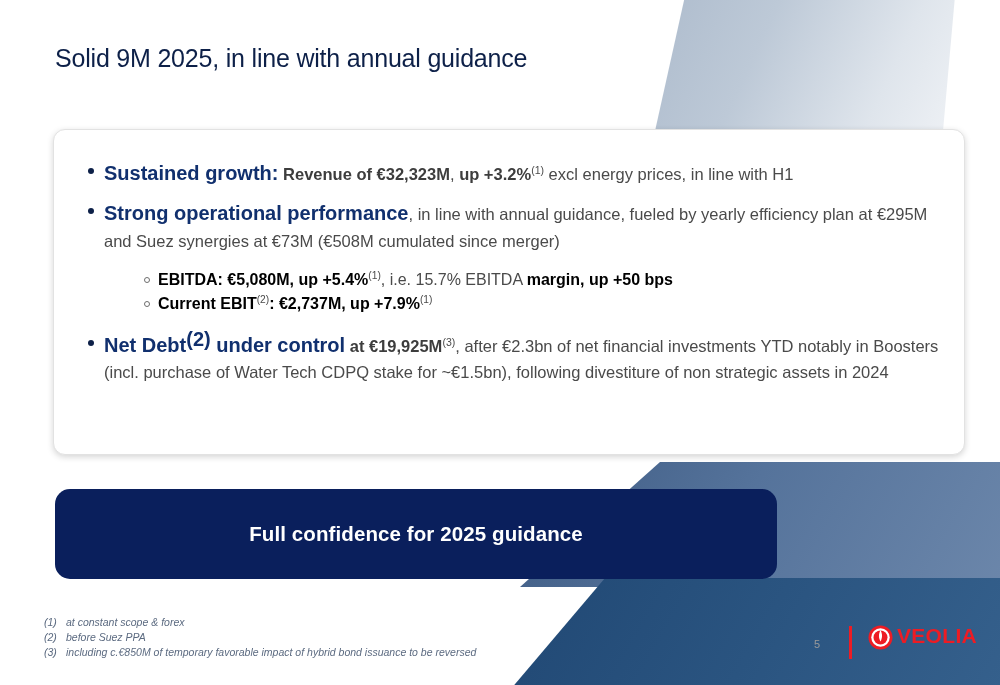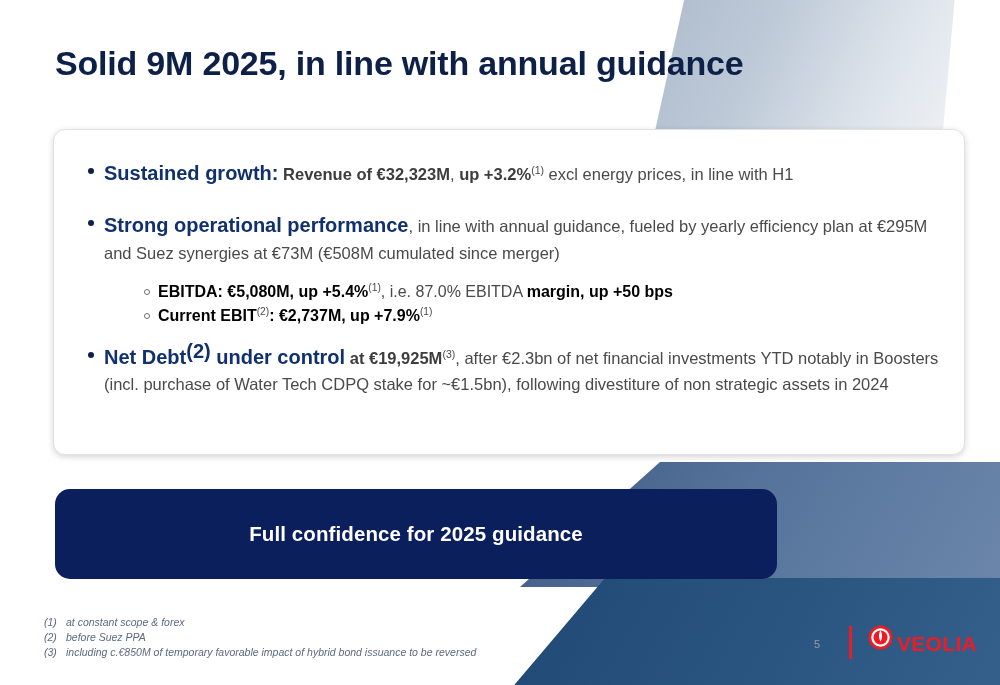--- a/index.html
+++ b/index.html
@@ -28,21 +28,21 @@
   .deco-bot {
     left:460px; top:578px; width:540px; height:112px;
     background:linear-gradient(120deg,#214a77 0%, #2a5480 50%, #3c periodo 100%);
     background:linear-gradient(120deg,#1f4672 0%, #2a5480 55%, #35608c 100%);
     clip-path:polygon(145px 0, 100% 0, 100% 100%, 50px 100%);
   }
 
   
   .title {
     position:absolute; left:55px; top:44px;
-    font-size:34px; font-weight:bold; color:#0d2048;
+    font-size:25px; font-weight:normal; color:#0d2048;
     letter-spacing:-0.2px; white-space:nowrap;
   }
 
   
   .card {
     position:absolute; left:53px; top:129px;
     width:912px; height:326px;
     background:#ffffff; border-radius:12px;
     border:1px solid #e2e2e2;
     box-shadow:0 2px 6px rgba(0,0,0,0.17);
@@ -64,21 +64,21 @@
     box-sizing:border-box;
   }
 
   .lead { color:#11306e; font-weight:bold; }
   .lead-big { font-size:20px; }
   .body-txt { color:#4a4a4a; font-size:16.5px; line-height:1.52; }
   .body-txt b { color:#3d3d3d; font-weight:bold; }
   sup { font-size:0.64em; vertical-align:super; line-height:0; }
 
   .b1 { margin-top:0px; }
-  .b2 { margin-top:22px; }
+  .b2 { margin-top:10px; }
   .sub { margin-top:14px; padding-left:54px; }
   .sub .srow { position:relative; padding-left:26px; font-size:16px; line-height:1.5; color:#4a4a4a; }
   .sub .srow b { color:#000000; font-weight:bold; }
   .b3 { margin-top:14px; }
 
   
   .banner {
     position:absolute; left:55px; top:489px;
     width:722px; height:90px;
     background:#0a1f5c; border-radius:15px;
@@ -102,21 +102,21 @@
   .pageno {
     position:absolute; left:814px; top:638px;
     font-size:11px; color:#9a9a9a;
   }
   .divider {
     position:absolute; left:849px; top:626px;
     width:2.5px; height:33px; background:#ed1c24;
   }
   .logo {
     position:absolute; left:868px; top:625px;
-    display:flex; align-items:flex-end; gap:4px;
+    display:flex; align-items:flex-start; gap:4px;
   }
   .logo-word {
     font-size:21px; font-weight:bold; color:#ed1c24;
     letter-spacing:0.3px; line-height:1;
   }
 </style>
 </head>
 <body>
 
 <div class="slide">
@@ -139,21 +139,21 @@
     <div class="blk bullet-row b2">
       <span class="dot"></span>
       <span class="body-txt">
         <span class="lead lead-big">Strong operational performance</span><span>, in line with annual guidance, fueled by yearly efficiency plan at €295M and Suez synergies at €73M (€508M cumulated since merger)</span>
       </span>
     </div>
 
     <div class="sub">
       <div class="srow">
         <span class="ring"></span>
-        <b>EBITDA: €5,080M, up +5.4%</b><sup>(1)</sup><span>, i.e. 87.0% EBITDA </span><b>margin, up +50 bps</b>
+        <b>EBITDA: €5,080M, up +5.4%</b><sup>(1)</sup><span>, i.e. 15.7% EBITDA </span><b>margin, up +50 bps</b>
       </div>
       <div class="srow">
         <span class="ring"></span>
         <b>Current EBIT</b><sup>(2)</sup><b>: €2,737M, up +7.9%</b><sup>(1)</sup>
       </div>
     </div>
 
     <div class="blk bullet-row b3">
       <span class="dot"></span>
       <span class="body-txt">

